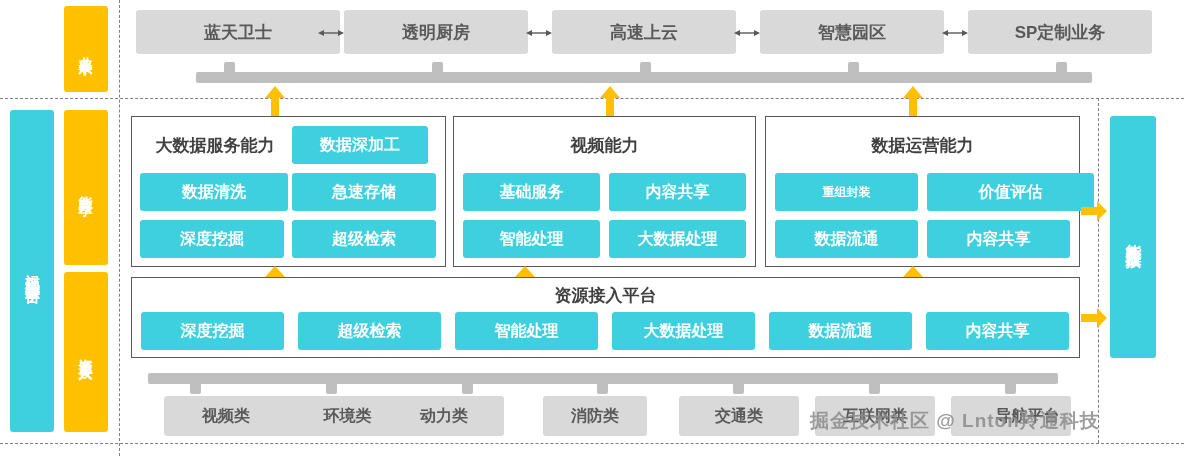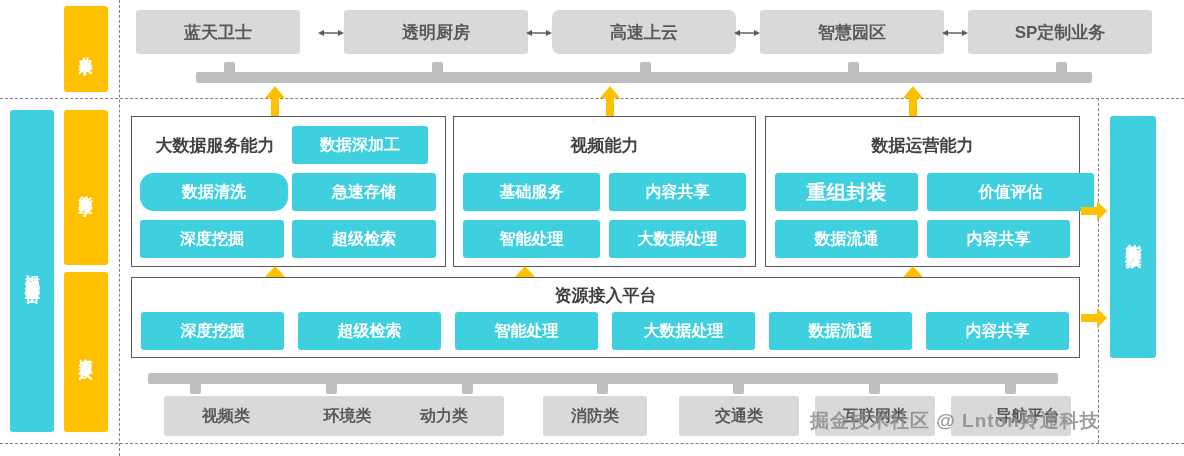--- a/index.html
+++ b/index.html
@@ -31,23 +31,23 @@
 <div class="abs dash-v" style="left:1098px;top:98px;height:345px;width:0;"></div>
 
 <div class="abs cyan ctr vtext" style="left:10px;top:110px;width:44px;height:322px;font-size:15px;">视频内容共享平台</div>
 
 <div class="abs yellow ctr vtext" style="left:64px;top:6px;width:44px;height:86px;font-size:14px;">业务展示</div>
 
 <div class="abs yellow ctr vtext" style="left:64px;top:110px;width:44px;height:155px;font-size:14px;">能力共享</div>
 
 <div class="abs yellow ctr vtext" style="left:64px;top:272px;width:44px;height:160px;font-size:14px;">资源接入</div>
 
-<div class="abs grey ctr" style="left:136px;top:10px;width:164px;height:44px;font-size:17px;">蓝天卫士</div>
+<div class="abs grey ctr" style="left:136px;top:10px;width:204px;height:44px;font-size:17px;">蓝天卫士</div>
 <div class="abs grey ctr" style="left:344px;top:10px;width:184px;height:44px;font-size:17px;">透明厨房</div>
-<div class="abs grey ctr" style="left:552px;top:10px;width:184px;height:44px;font-size:17px;border-radius:8px;">高速上云</div>
+<div class="abs grey ctr" style="left:552px;top:10px;width:184px;height:44px;font-size:17px;">高速上云</div>
 <div class="abs grey ctr" style="left:760px;top:10px;width:184px;height:44px;font-size:17px;">智慧园区</div>
 <div class="abs grey ctr" style="left:968px;top:10px;width:184px;height:44px;font-size:17px;">SP定制业务</div>
 
 <svg class="abs" style="left:318px;top:24px;width:654px;height:18px;" viewBox="0 0 654 18">
   <g fill="#595959">
     <g transform="translate(0,0)">
       <line x1="4" y1="9" x2="22" y2="9" stroke="#595959" stroke-width="1.4"></line>
       <polygon points="0,9 6,6 6,12"></polygon>
         <polygon points="26,9 20,6 20,12"></polygon>
     </g>
@@ -82,35 +82,35 @@
 <svg class="abs" style="left:600px;top:86px;width:20px;height:30px;" viewBox="0 0 20 30">
   <polygon points="10,0 20,12 14,12 14,30 6,30 6,12 0,12" fill="#ffc000"></polygon>
 </svg>
 <svg class="abs" style="left:903px;top:86px;width:20px;height:30px;" viewBox="0 0 20 30">
   <polygon points="10,0 20,12 14,12 14,30 6,30 6,12 0,12" fill="#ffc000"></polygon>
 </svg>
 
 <div class="abs panel" style="left:131px;top:116px;width:315px;height:151px;"></div>
 <div class="abs ctr" style="left:140px;top:126px;width:150px;height:38px;font-size:17px;color:#404040;font-weight:bold;">大数据服务能力</div>
 <div class="abs cyan ctr" style="left:292px;top:126px;width:136px;height:38px;font-size:16px;">数据深加工</div>
-<div class="abs cyan ctr" style="left:140px;top:173px;width:148px;height:38px;font-size:16px;border-radius:14px;">数据清洗</div>
+<div class="abs cyan ctr" style="left:140px;top:173px;width:148px;height:38px;font-size:16px;">数据清洗</div>
 <div class="abs cyan ctr" style="left:292px;top:173px;width:144px;height:38px;font-size:16px;">急速存储</div>
 <div class="abs cyan ctr" style="left:140px;top:220px;width:144px;height:38px;font-size:16px;">深度挖掘</div>
 <div class="abs cyan ctr" style="left:292px;top:220px;width:144px;height:38px;font-size:16px;">超级检索</div>
 
 <div class="abs panel" style="left:453px;top:116px;width:303px;height:151px;"></div>
 <div class="abs ctr" style="left:463px;top:126px;width:283px;height:38px;font-size:17px;color:#404040;font-weight:bold;">视频能力</div>
 <div class="abs cyan ctr" style="left:463px;top:173px;width:137px;height:38px;font-size:16px;">基础服务</div>
 <div class="abs cyan ctr" style="left:609px;top:173px;width:137px;height:38px;font-size:16px;">内容共享</div>
 <div class="abs cyan ctr" style="left:463px;top:220px;width:137px;height:38px;font-size:16px;">智能处理</div>
 <div class="abs cyan ctr" style="left:609px;top:220px;width:137px;height:38px;font-size:16px;">大数据处理</div>
 
 <div class="abs panel" style="left:765px;top:116px;width:315px;height:151px;"></div>
 <div class="abs ctr" style="left:775px;top:126px;width:295px;height:38px;font-size:17px;color:#404040;font-weight:bold;">数据运营能力</div>
-<div class="abs cyan ctr" style="left:775px;top:173px;width:143px;height:38px;font-size:20px;">重组封装</div>
+<div class="abs cyan ctr" style="left:775px;top:173px;width:143px;height:38px;font-size:12px;">重组封装</div>
 <div class="abs cyan ctr" style="left:927px;top:173px;width:167px;height:38px;font-size:16px;">价值评估</div>
 <div class="abs cyan ctr" style="left:775px;top:220px;width:143px;height:38px;font-size:16px;">数据流通</div>
 <div class="abs cyan ctr" style="left:927px;top:220px;width:143px;height:38px;font-size:16px;">内容共享</div>
 
 <svg class="abs" style="left:265px;top:266px;width:20px;height:22px;" viewBox="0 0 20 22">
   <polygon points="10,0 20,11 14,11 14,22 6,22 6,11 0,11" fill="#ffc000"></polygon>
 </svg>
 <svg class="abs" style="left:515px;top:266px;width:20px;height:22px;" viewBox="0 0 20 22">
   <polygon points="10,0 20,11 14,11 14,22 6,22 6,11 0,11" fill="#ffc000"></polygon>
 </svg>

